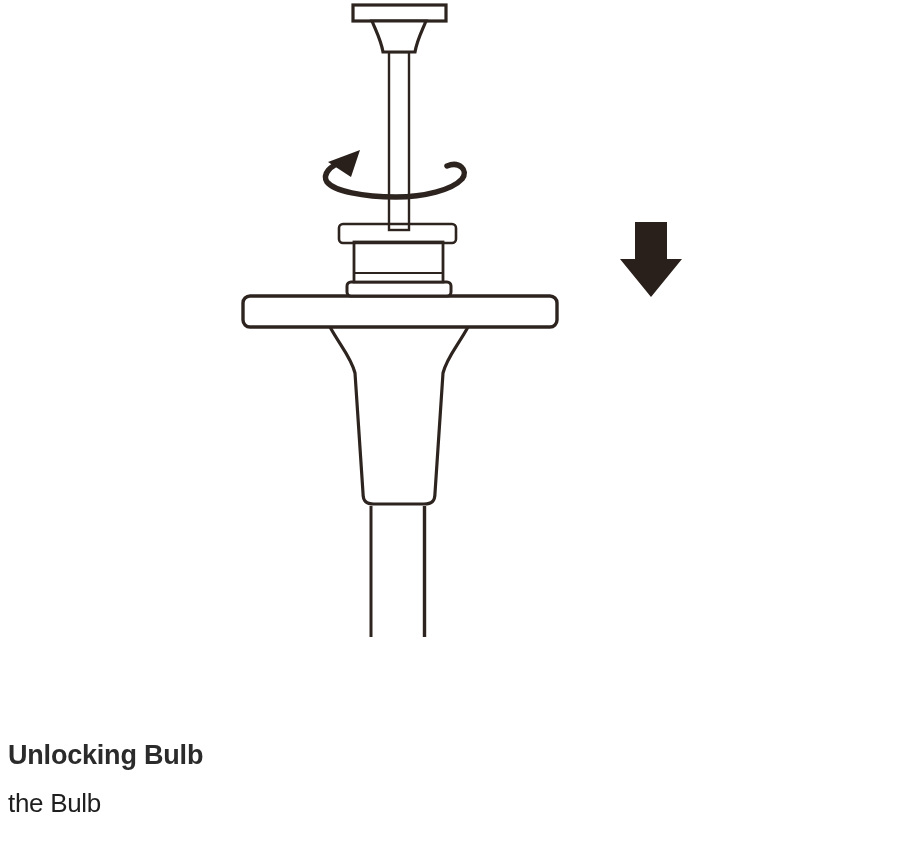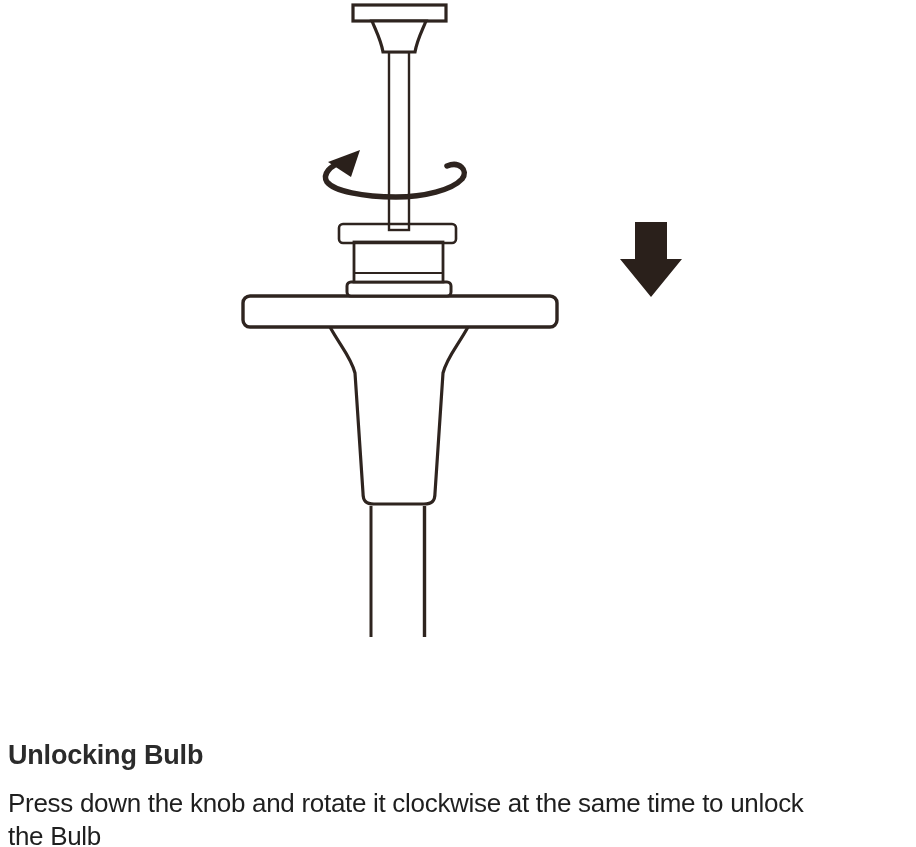--- a/index.html
+++ b/index.html
@@ -112,18 +112,17 @@
     </g>
 
     <g>
       <path class="ink-fill" d="M 635 222 L 667 222 L 667 259 L 682 259 L 651 297 L 620 259 L 635 259 Z"></path>
     </g>
   </svg>
 
   <div class="caption">
     <div class="caption-title">Unlocking Bulb</div>
     <div class="caption-body">
-      <div class="line">Press down the knob and rotate it clockwise at the same time to unlock</div>
       <div class="line">the Bulb</div>
     </div>
   </div>
 
 </div>
 
 </body></html>

